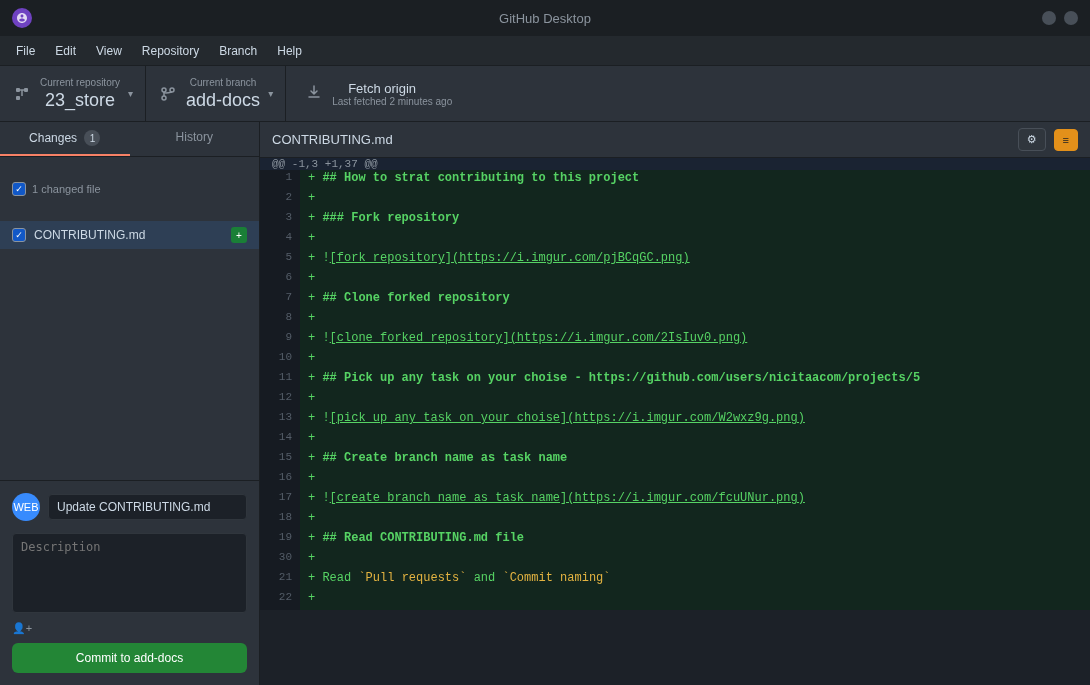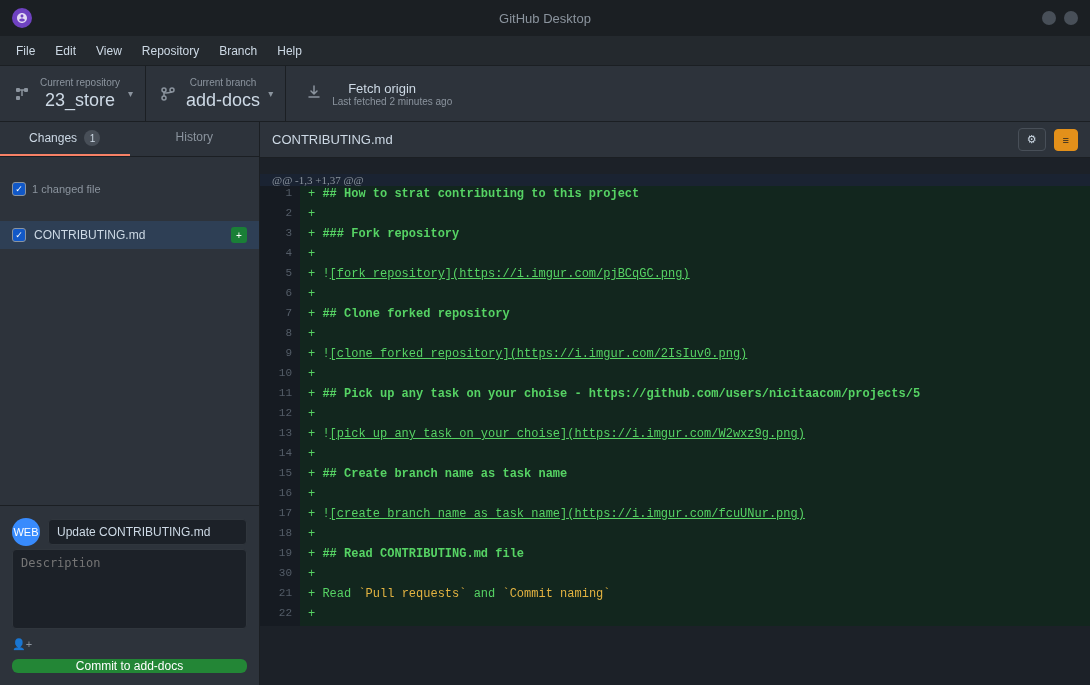--- a/index.html
+++ b/index.html
@@ -219,21 +219,21 @@
     
     .commit-area {
       margin-top: auto;
       padding: 12px;
       border-top: 1px solid #1b1f23;
     }
     .commit-input-row {
       display: flex;
       align-items: center;
       gap: 8px;
-      margin-bottom: 3px;
+      margin-bottom: 12px;
     }
     .avatar {
       width: 28px;
       height: 28px;
       border-radius: 50%;
       background: #388bfd;
       display: flex;
       align-items: center;
       justify-content: center;
       font-size: 11px;
@@ -257,21 +257,21 @@
       border-radius: 4px;
       padding: 6px 8px;
       color: #22c55e;
       font-size: 12px;
       outline: none;
       resize: none;
       height: 80px;
     }
     .commit-btn {
       width: 100%;
-      padding: 0;
+      padding: 8px;
       background: #238636;
       border: none;
       border-radius: 6px;
       color: white;
       font-size: 12px;
       cursor: pointer;
       margin-top: 8px;
     }
     .add-coauthor {
       display: flex;
@@ -341,23 +341,22 @@
       flex: 1;
       overflow: auto;
       font-family: 'Courier New', Courier, monospace;
       font-size: 12px;
     }
 
     .diff-hunk-header {
       background: #1a2332;
       padding: 0 12px;
       color: #8b949e;
-      font-family: Liberation Serif, serif;
+      font-family: Liberation Mono, monospace;
       font-size: 11px;
-      margin-top: 16px;
     }
 
     .diff-line {
       display: flex;
       align-items: stretch;
       min-height: 20px;
     }
     .diff-line-num {
       width: 40px;
       text-align: right;

